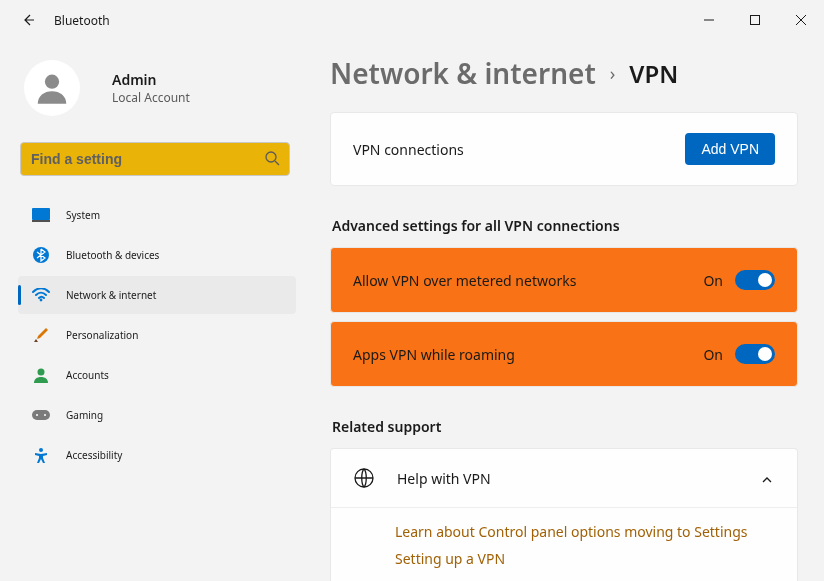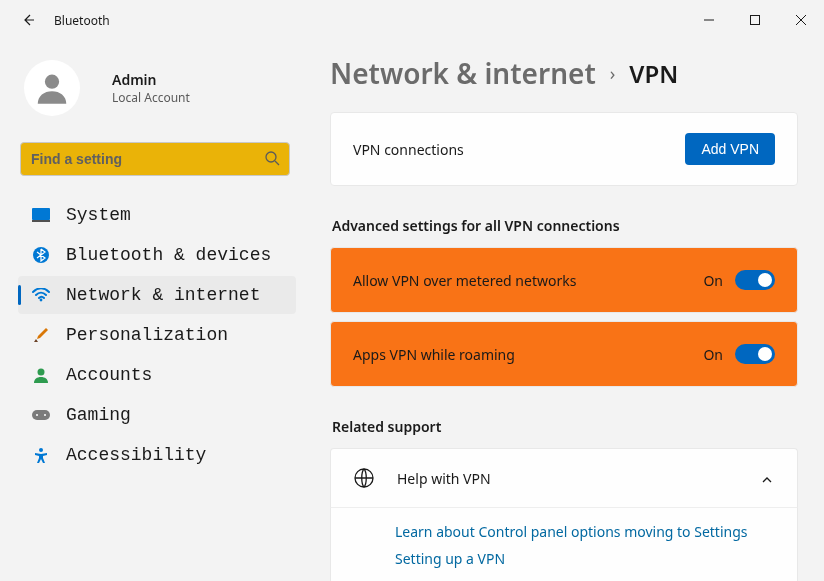--- a/index.html
+++ b/index.html
@@ -20,41 +20,41 @@
   .profile-sub { font-size:12px; color:#5a5a5a; }
   .search-wrap { margin: 4px 6px 14px 2px; position:relative; }
   .search { width:100%; height:34px; border-radius:4px; border:1px solid #c8c8c8; background:#eab308; padding:0 36px 0 10px; font-size:14px; outline:none; color:#333;font-weight:bold; }
   .search::placeholder { color:#606060; }
   .search-icon { position:absolute; right:10px; top:8px; width:16px; height:16px; color:#5a5a5a; }
   .nav { display:flex; flex-direction:column; gap:2px; }
   .nav-item { display:flex; align-items:center; gap:16px; height:38px; padding:0 10px 0 14px; border-radius:4px; cursor:default; position:relative; }
   .nav-item.selected { background:#eaeaea; }
   .nav-item.selected::before { content:""; position:absolute; left:0; top:9px; bottom:9px; width:3px; background:#0067c0; border-radius:2px; }
   .nav-icon { width:18px; height:18px; display:flex; align-items:center; justify-content:center; }
-  .nav-label { font-size:18px;font-family:Liberation Mono, monospace; }
+  .nav-label { font-size:10px; }
   .main { flex:1; padding: 14px 26px 0 30px; overflow-y:auto; }
   .breadcrumb { display:flex; align-items:center; gap:14px; margin-bottom:20px; }
   .bc-parent { font-size:28px; font-weight:600; color:#6b6b6b; }
   .bc-sep { font-size:18px; color:#6b6b6b; }
   .bc-current { font-size:24px; font-weight:600; }
   .card { background:#fefefe; border:1px solid #e8e8e8; border-radius:4px; padding:20px 22px; display:flex; align-items:center; justify-content:space-between; margin-bottom:10px; }
   .card-title { font-size:14px; }
   .btn-primary { background:#0067c0; color:#fff; border:none; border-radius:4px; padding:8px 16px; font-size:14px; }
   .section-heading { font-size:14px; font-weight:600; margin: 30px 0 12px 2px; }
   .toggle-row { background:#f97316; border:1px solid #e8e8e8; border-radius:4px; padding:22px 22px; display:flex; align-items:center; justify-content:space-between; margin-bottom:8px; }
   .toggle-right { display:flex; align-items:center; gap:12px; }
   .toggle-state { font-size:14px; }
   .toggle { width:40px; height:20px; background:#0067c0; border-radius:10px; position:relative; }
   .toggle::after { content:""; position:absolute; right:3px; top:3px; width:14px; height:14px; background:#fff; border-radius:50%; }
   .expander { background:#fefefe; border:1px solid #e8e8e8; border-radius:4px 4px 0 0; padding:18px 22px; display:flex; align-items:center; gap:22px; border-bottom:1px solid #eee; }
   .expander-icon { width:22px; height:22px; }
   .expander-title { flex:1; font-size:14px; }
   .chevron { width:14px; height:14px; }
   .expander-body { background:#fefefe; border:1px solid #e8e8e8; border-top:none; padding:14px 22px 14px 64px; display:flex; flex-direction:column; gap:8px;}
-  .link { color:#0369a1; font-size:14px; cursor:default; }
+  .link { color:#a16207; font-size:14px; cursor:default; }
 </style>
 </head>
 <body>
 
 <div class="window">
   <div class="titlebar">
     <div class="titlebar-left">
       <div class="back-btn">
         <svg width="16" height="16" viewBox="0 0 16 16" fill="none" stroke="#1a1a1a" stroke-width="1.2">
             <path d="M10 3 L5 8 L10 13 M5 8 H14"></path>

